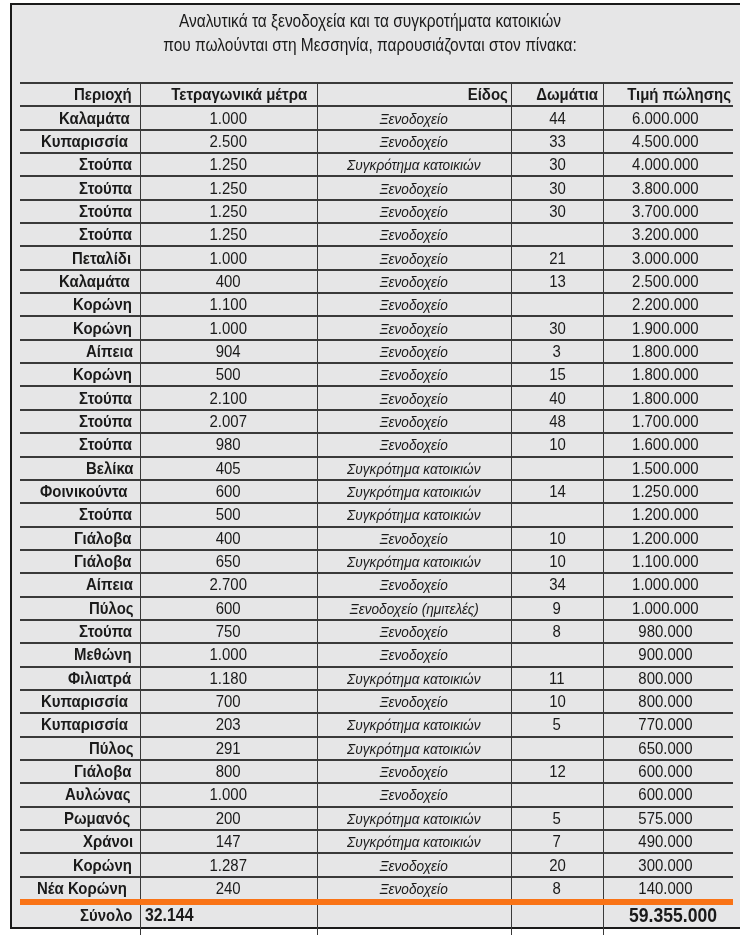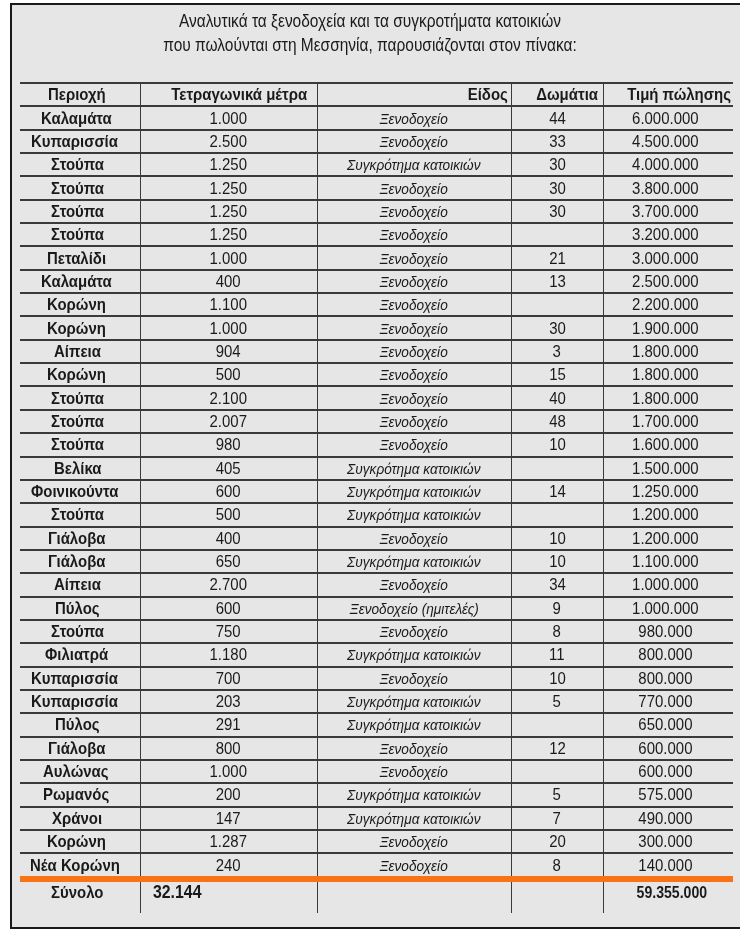--- a/index.html
+++ b/index.html
@@ -60,21 +60,21 @@
       padding: 0;
       border-top: 2px solid #3a3a3a;
       border-left: 1.5px solid #3a3a3a;
       font-size: 17px;
       line-height: 21px;
       white-space: nowrap;
       overflow: hidden;
     }
     table.grid th:first-child, table.grid td:first-child {
       border-left: none;
-      text-align: center;
+      text-align: right;
       font-weight: bold;
       padding-left: 2px;
     }
     table.grid th {
       font-weight: bold;
       text-align: right;
       font-size: 17px;
     }
     table.grid td { text-align: center; font-weight: normal; }
     table.grid td.price { text-align: center; padding-right: 14px; }
@@ -83,22 +83,22 @@
     .sq { display: inline-block; transform: scaleX(0.88); transform-origin: left center; }
     .sqc { display: inline-block; transform: scaleX(0.88); transform-origin: center center; }
     .sqr { display: inline-block; transform: scaleX(0.88); transform-origin: right center; }
 
     tr.total td {
       height: 31px;
       vertical-align: top;
       font-weight: bold;
       border-top: 6px solid #f97316;
     }
-    tr.total td.sum-area { text-align: left; padding-left: 12px; font-size: 18px; }
-    tr.total td.price { font-size: 16px; padding-right: 2px; }
+    tr.total td.sum-area { text-align: left; padding-left: 4px; font-size: 18px; }
+    tr.total td.price { font-size: 20px; padding-right: 2px; }
   </style>
 </head>
 <body>
 
 <div class="frame"></div>
 
 <div class="title l1">Αναλυτικά τα ξενοδοχεία και τα συγκροτήματα κατοικιών</div>
 <div class="title l2">που πωλούνται στη Μεσσηνία, παρουσιάζονται στον πίνακα:</div>
 
 <table class="grid">
@@ -274,20 +274,27 @@
         <td class="price"><span class="sqr">1.000.000</span></td>
       </tr>
       <tr>
         <td><span class="sq">Στούπα</span></td>
         <td><span class="sqc">750</span></td>
         <td class="type"><span class="sqc">Ξενοδοχείο</span></td>
         <td><span class="sqc">8</span></td>
         <td class="price"><span class="sqr">980.000</span></td>
       </tr>
       <tr>
+        <td><span class="sq">Μεθώνη</span></td>
+        <td><span class="sqc">1.000</span></td>
+        <td class="type"><span class="sqc">Ξενοδοχείο</span></td>
+        <td><span class="sqc"></span></td>
+        <td class="price"><span class="sqr">900.000</span></td>
+      </tr>
+      <tr>
         <td><span class="sq">Φιλιατρά</span></td>
         <td><span class="sqc">1.180</span></td>
         <td class="type"><span class="sqc">Συγκρότημα κατοικιών</span></td>
         <td><span class="sqc">11</span></td>
         <td class="price"><span class="sqr">800.000</span></td>
       </tr>
       <tr>
         <td><span class="sq">Κυπαρισσία</span></td>
         <td><span class="sqc">700</span></td>
         <td class="type"><span class="sqc">Ξενοδοχείο</span></td>

